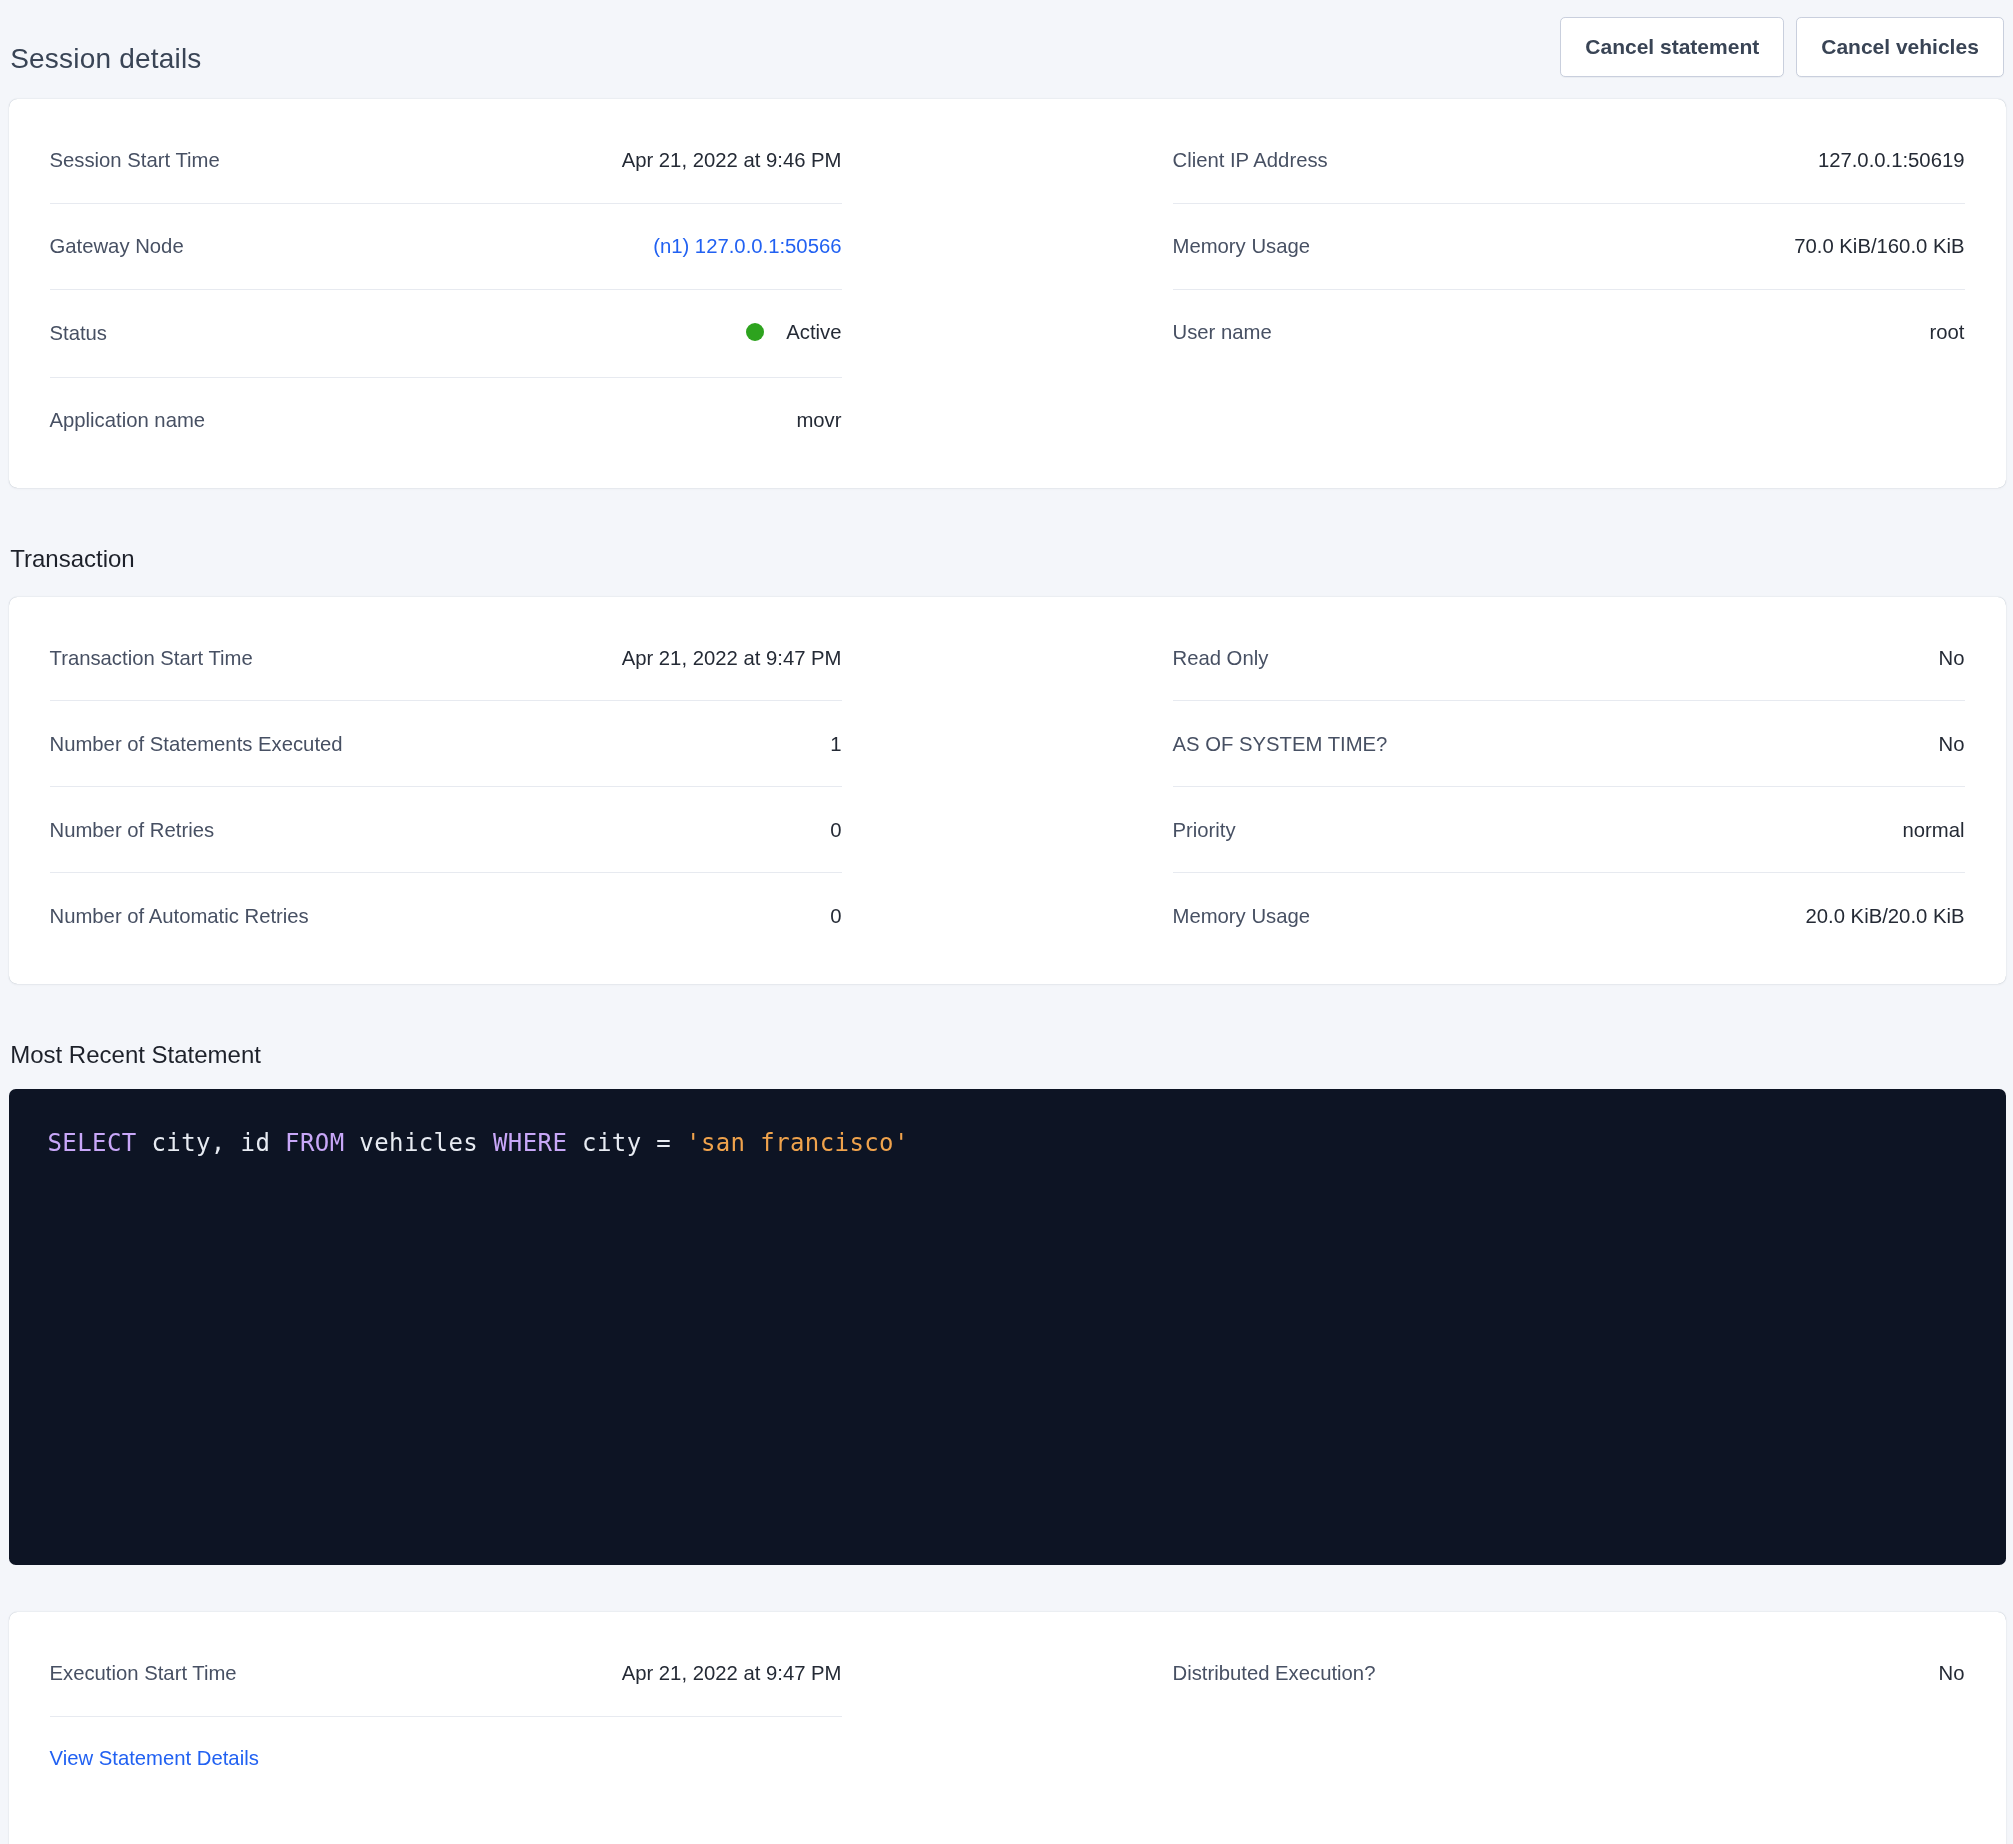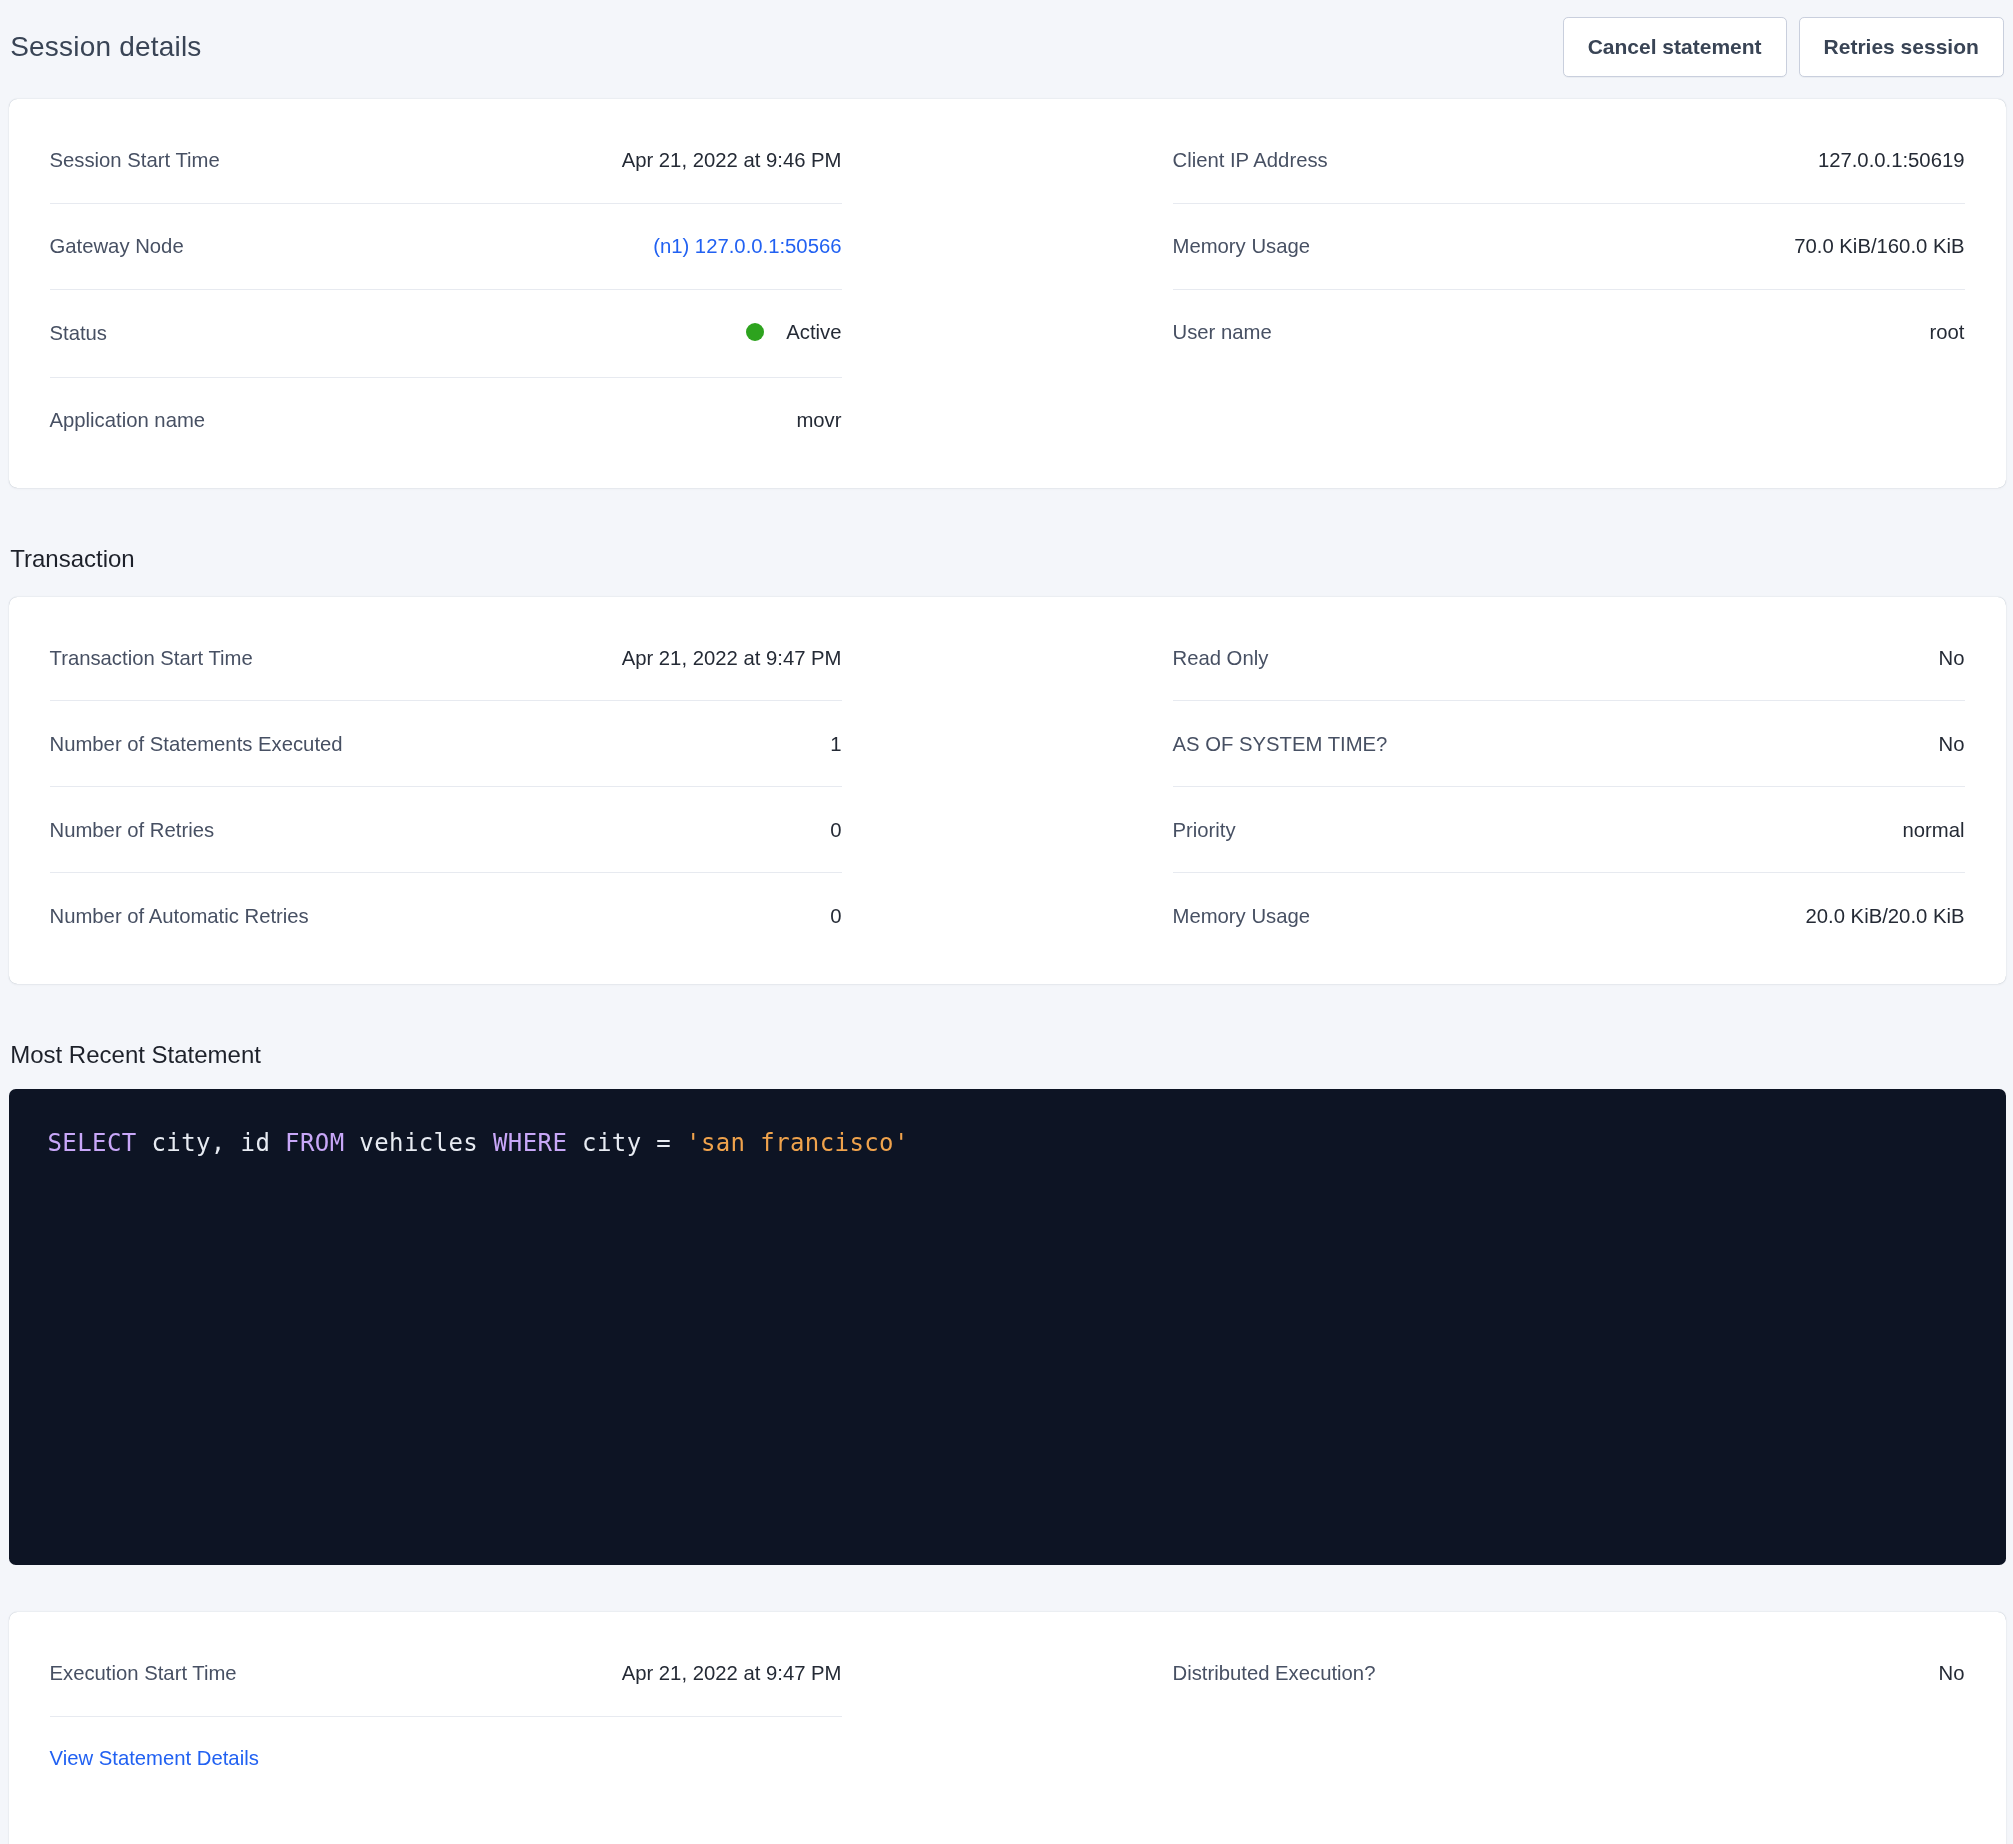--- a/index.html
+++ b/index.html
@@ -9,21 +9,21 @@
     font-family: "Liberation Sans", sans-serif;
     color: #242a35;
     overflow: hidden;
   }
   .page { padding: 12px 8.5px 0 8.5px; }
 
   
   .page-header {
     display: flex;
     justify-content: space-between;
-    align-items: center;
+    align-items: flex-end;
     padding: 3.4px 1.7px 0 1.7px;
   }
   .page-title {
     font-size: 28px;
     font-weight: 500;
     color: var(--title, #394455);
     letter-spacing: 0.2px;
     line-height: 37px;
   }
   .header-actions { display: flex; gap: 12px; margin-top: 1.7px; }
@@ -120,21 +120,21 @@
 </style>
 </head>
 <body>
 
 <div class="page">
 
   <div class="page-header">
     <h1 class="page-title">Session details</h1>
     <div class="header-actions">
       <button class="btn">Cancel statement</button>
-      <button class="btn">Retries session</button>
+      <button class="btn">Cancel vehicles</button>
     </div>
   </div>
 
   <div class="card">
     <div class="rows">
         <div class="row">
           <span class="label">Session Start Time</span>
           <span class="value">Apr 21, 2022 at 9:46 PM</span>
         </div>
         <div class="row">

